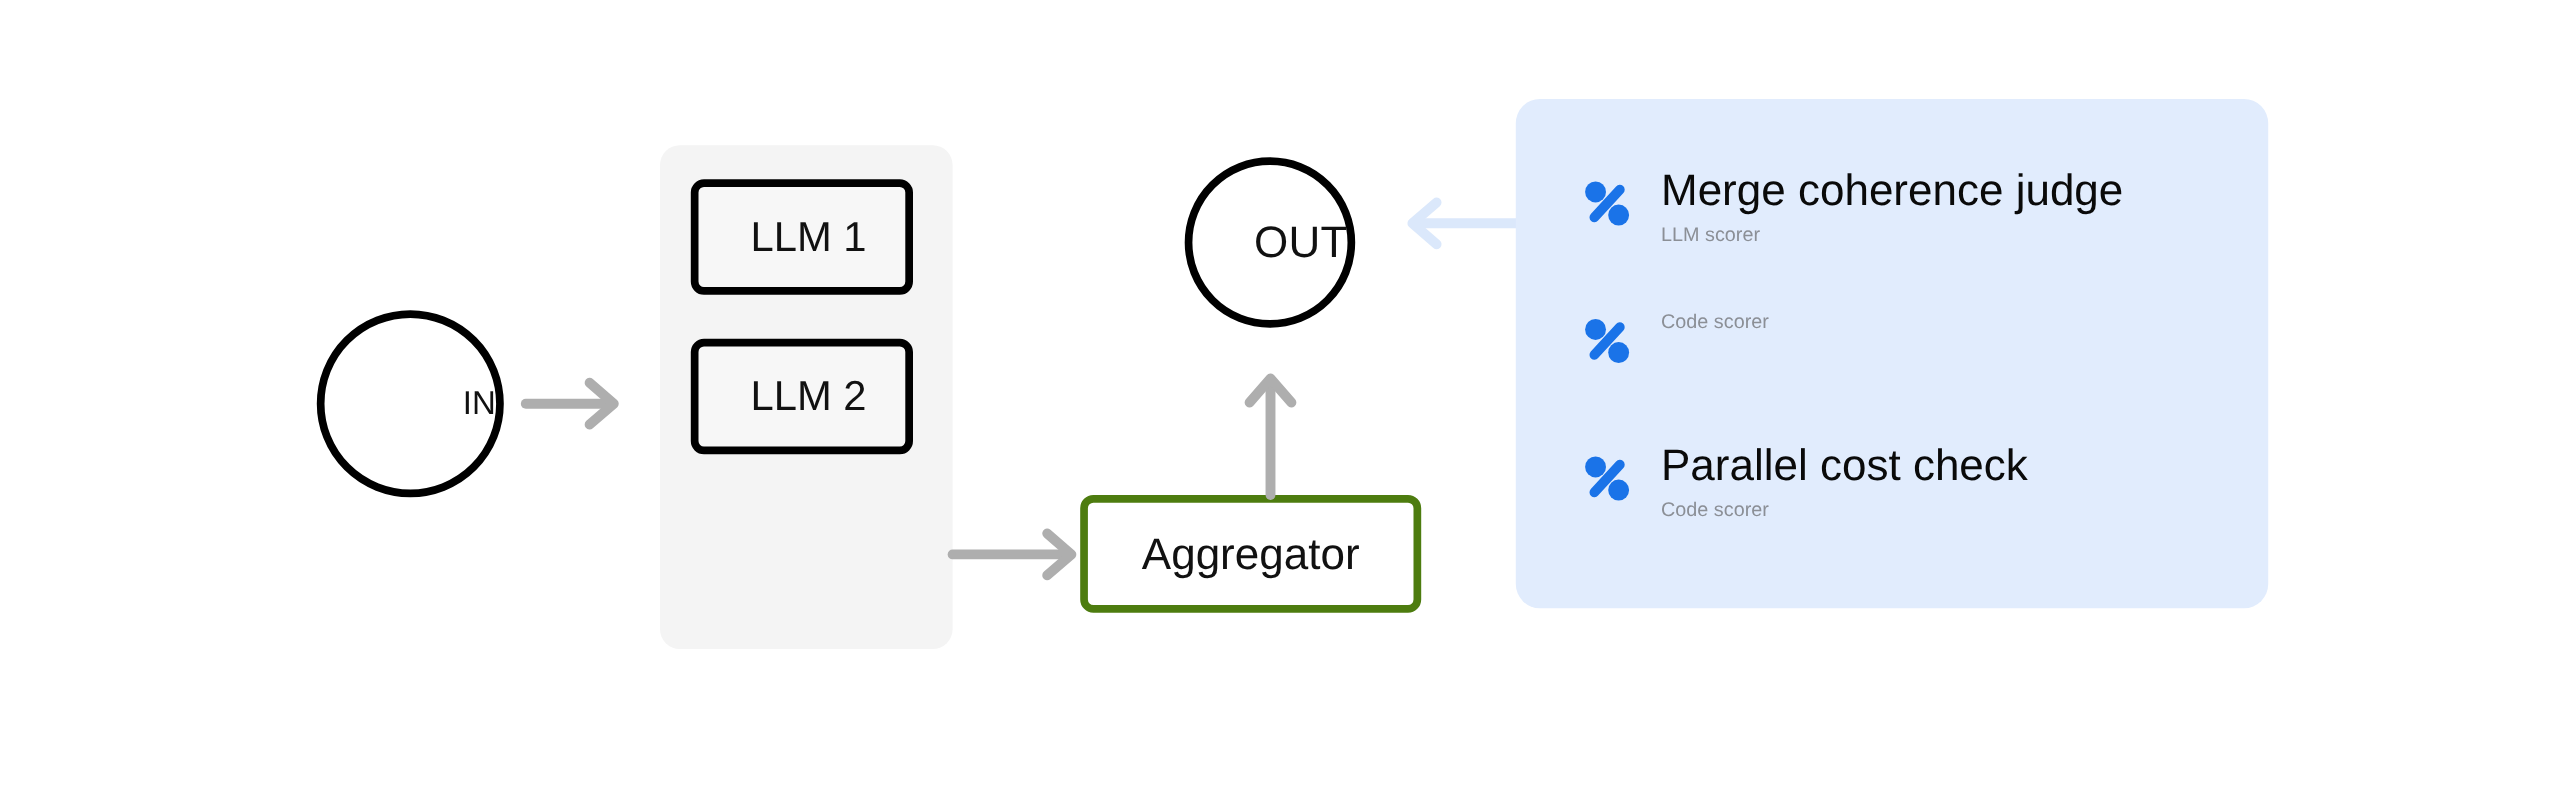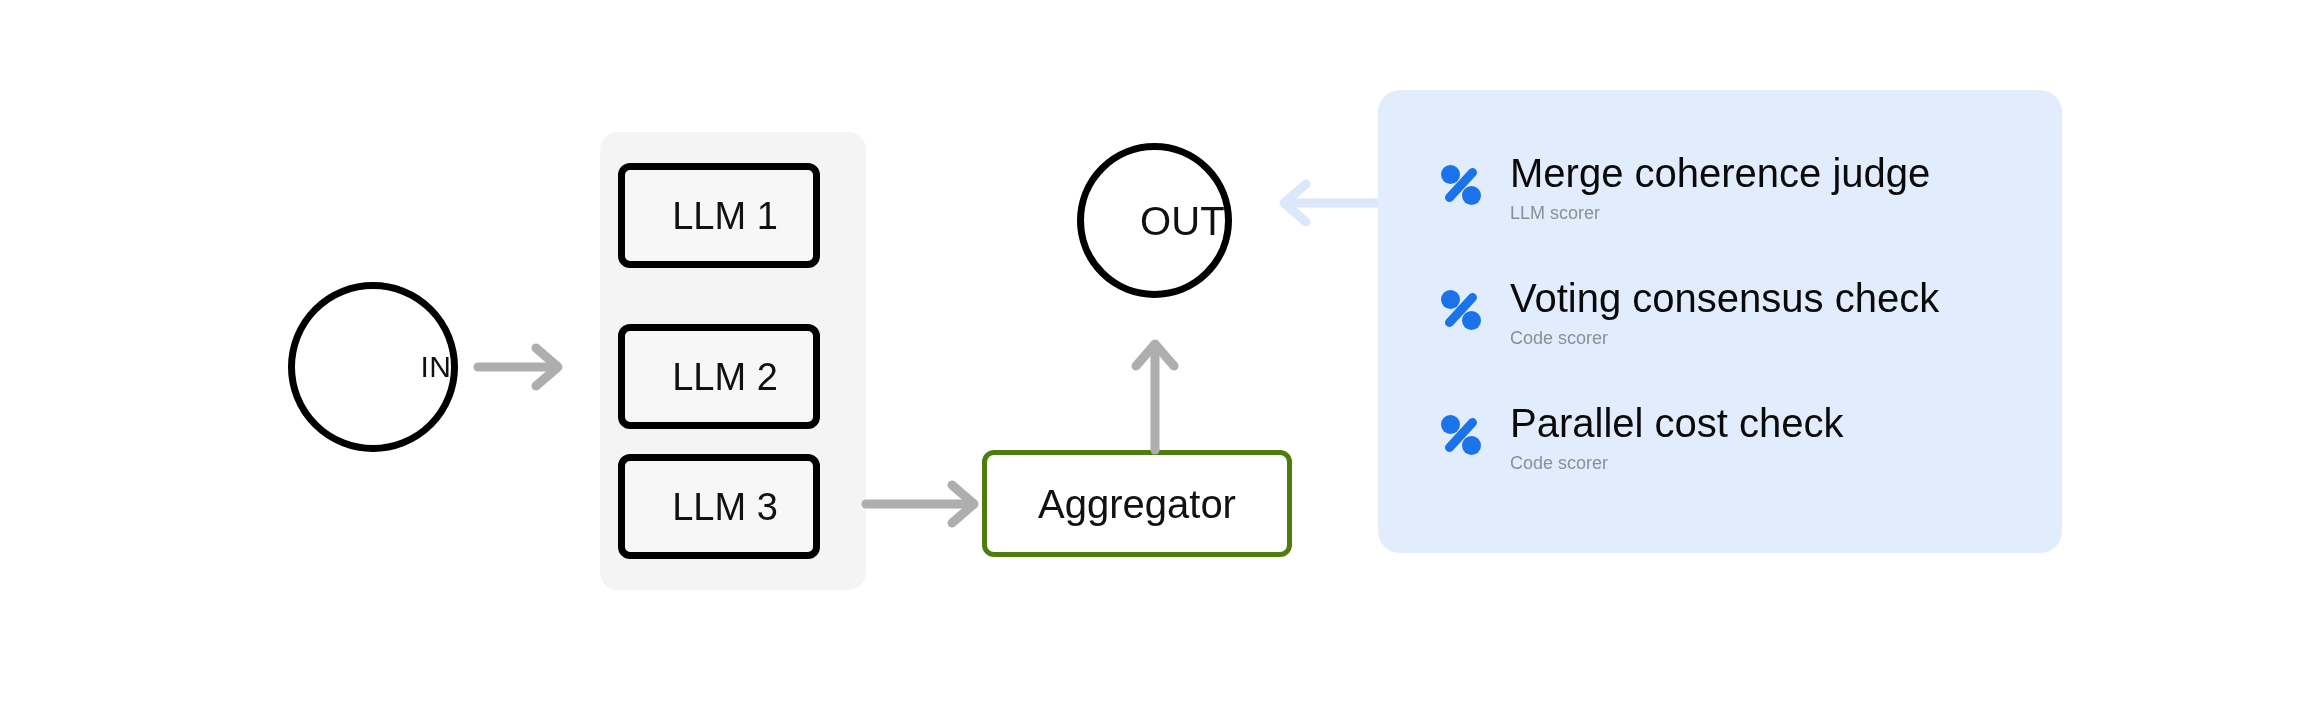--- a/index.html
+++ b/index.html
@@ -61,49 +61,49 @@
     left: 600px;
     top: 132px;
     width: 266px;
     height: 458px;
     background: #f4f4f4;
     border-radius: 18px;
     box-sizing: border-box;
   }
   .llm-box {
     position: absolute;
-    left: 18px;
+    left: 28px;
     width: 202px;
     height: 105px;
     border: 7px solid #000000;
     border-radius: 12px;
     background: #f7f7f7;
     box-sizing: border-box;
     display: flex;
     align-items: center;
     justify-content: center;
     padding-left: 12px;
   }
   .llm-box .llm-label {
     font-size: 38px;
     color: #111111;
     line-height: 1;
     white-space: nowrap;
   }
   #llm-box-0 { top: 31px; }
-  #llm-box-1 { top: 176px; margin-top: 16px; }
+  #llm-box-1 { top: 176px; }
   #llm-box-2 { top: 322px; }
 
   
   #aggregator-box {
     left: 982px;
     top: 450px;
     width: 310px;
     height: 107px;
-    border: 5px solid #4d7c0f;
+    border: 7px solid #4d7c0f;
     border-radius: 12px;
     background: #ffffff;
     box-sizing: border-box;
     display: flex;
     align-items: center;
     justify-content: center;
   }
   #aggregator-box .agg-label {
     font-size: 40px;
     color: #111111;
@@ -167,23 +167,20 @@
       <polyline points="62,4 84,23 62,42"></polyline>
     </g>
   </svg>
 
   <div class="abs" id="llm-stack">
     <div class="llm-box" id="llm-box-0">
       <span class="llm-label">LLM 1</span>
     </div>
     <div class="llm-box" id="llm-box-1">
       <span class="llm-label">LLM 2</span>
-    </div>
-    <div class="llm-box" id="llm-box-2">
-      <span class="llm-label">LLM 3</span>
     </div>
   </div>
 
   <svg class="arrow-svg" style="left:862px; top:481px;" width="126" height="46" viewBox="0 0 126 46">
     <g fill="none" stroke="#aeaeae" stroke-width="9" stroke-linecap="round" stroke-linejoin="round">
       <line x1="4" y1="23" x2="110" y2="23"></line>
       <polyline points="90,4 112,23 90,42"></polyline>
     </g>
   </svg>
 
@@ -223,21 +220,20 @@
       </div>
     </div>
 
     <div class="scorer-row">
       <svg class="scorer-icon" viewBox="0 0 46 46">
         <circle cx="12.5" cy="12.5" r="9.5" fill="#1a73e8"></circle>
         <circle cx="33.5" cy="33.5" r="9.5" fill="#1a73e8"></circle>
         <line x1="34.5" y1="10.5" x2="11.5" y2="35.5" stroke="#1a73e8" stroke-width="9" stroke-linecap="round"></line>
       </svg>
       <div class="scorer-texts">
-        <span class="scorer-name">Voting consensus check</span>
         <span class="scorer-kind">Code scorer</span>
       </div>
     </div>
 
     <div class="scorer-row">
       <svg class="scorer-icon" viewBox="0 0 46 46">
         <circle cx="12.5" cy="12.5" r="9.5" fill="#1a73e8"></circle>
         <circle cx="33.5" cy="33.5" r="9.5" fill="#1a73e8"></circle>
         <line x1="34.5" y1="10.5" x2="11.5" y2="35.5" stroke="#1a73e8" stroke-width="9" stroke-linecap="round"></line>
       </svg>

